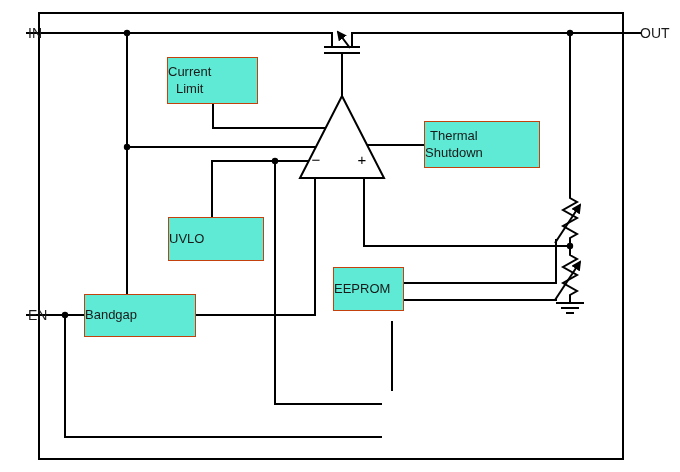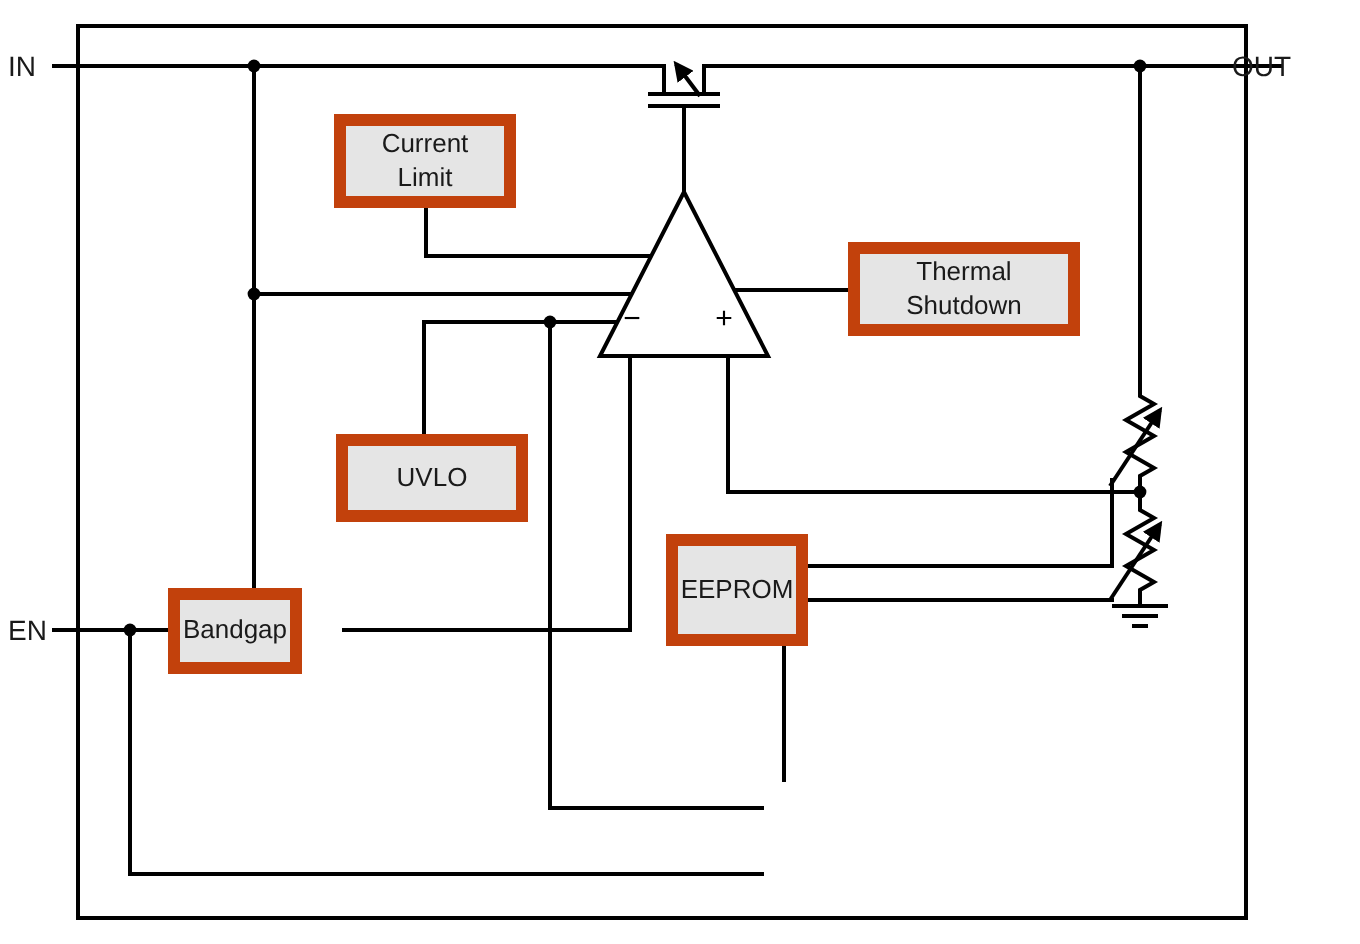--- a/index.html
+++ b/index.html
@@ -6,27 +6,27 @@
   .stage {
     position:relative; width:680px; height:472px; background:#ffffff;
     font-family:"Liberation Sans", sans-serif; color:#1a1a1a; overflow:hidden;
   }
   .boundary {
     position:absolute; left:38px; top:12px; width:586px; height:448px;
     border:2px solid #000; box-sizing:border-box; background:transparent;
   }
   svg.wiring { position:absolute; left:0; top:0; display:block; }
   .block {
-    position:absolute; border:6px solid #c2410c; background:#e5e5e5;
-    display:flex; align-items:center; justify-content:center;
+    position:absolute; border:1px solid #c2410c; background:#5eead4;
+    display:flex; align-items:center; 
     text-align:center; font-size:13px; line-height:1.25;
     box-sizing:border-box; color:#1a1a1a;
   }
   .block .lbl { white-space:pre-line; }
-  .pin { position:absolute; font-size:14px; line-height:16px; color:#1a1a1a; }
+  .pin { position:absolute; font-size:14px; line-height:16px; color:#1a1a1a;margin-left:24px; }
   .ampsign {
     position:absolute; width:16px; text-align:center;
     font-size:15px; line-height:16px; color:#000;
   }
 </style>
 </head>
 <body>
 
 <div class="stage">
 
@@ -101,25 +101,25 @@
 
   <div class="block" style="left:424px;top:121px;width:116px;height:47px">
     <span class="lbl">Thermal
 Shutdown</span>
   </div>
 
   <div class="block" style="left:168px;top:217px;width:96px;height:44px">
     <span class="lbl">UVLO</span>
   </div>
 
-  <div class="block" style="left:84px;top:294px;width:67px;height:43px">
+  <div class="block" style="left:84px;top:294px;width:112px;height:43px">
     <span class="lbl">Bandgap</span>
   </div>
 
-  <div class="block" style="left:333px;top:267px;width:71px;height:56px">
+  <div class="block" style="left:333px;top:267px;width:71px;height:44px">
     <span class="lbl">EEPROM</span>
   </div>
 
 
   <div class="ampsign" style="left:308px;top:152px">−</div>
   <div class="ampsign" style="left:354px;top:152px">+</div>
 
   <div class="pin" style="left:4px;top:25px">IN</div>
   <div class="pin" style="left:616px;top:25px">OUT</div>
   <div class="pin" style="left:4px;top:307px">EN</div>

